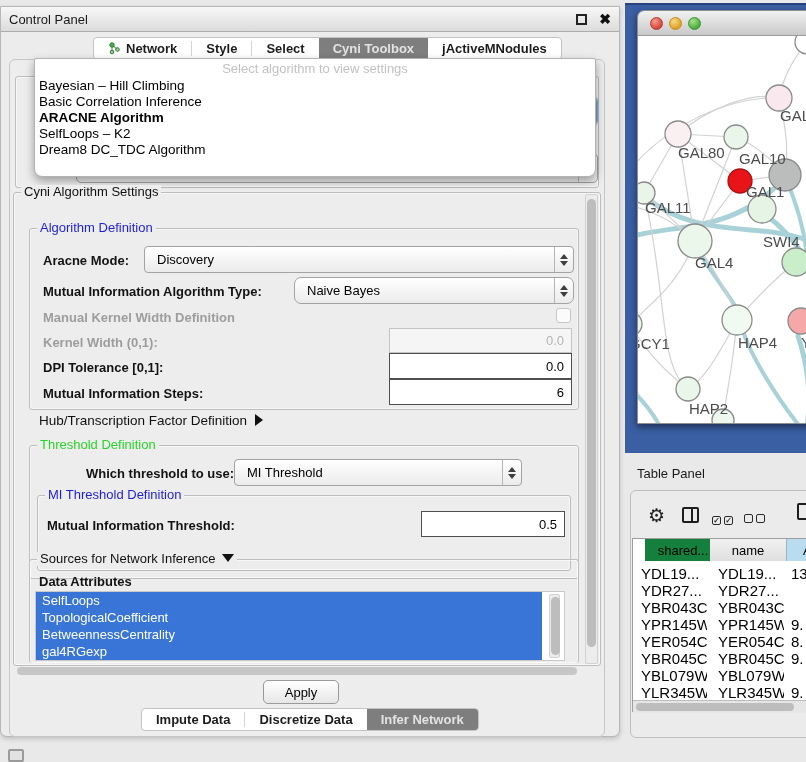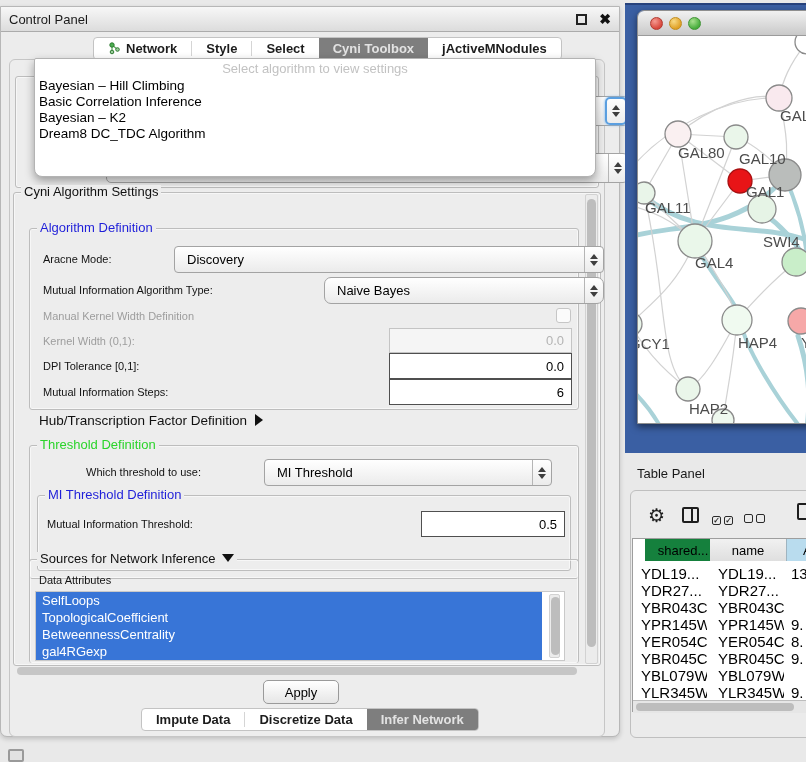--- a/index.html
+++ b/index.html
@@ -31,25 +31,25 @@
   .popup-item{font-size:13.5px;line-height:16px;padding-left:4px;white-space:nowrap;color:#000;}
   .popup-item.bold{font-weight:bold;}
 
   
   .groupbox{border:1px solid #bdbdbd;border-radius:3px;box-shadow:inset 0 0 0 1px rgba(255,255,255,.55);}
   .gtitle{position:absolute;top:-8px;left:7px;background:#ededed;padding:0 3px;font-size:13px;line-height:14px;}
   .gtitle.blue{color:#1f1fd9;}
   .gtitle.green{color:#2bd42b;}
   .gtitle.black{color:#111;}
 
-  .lbl{font-size:11px;font-weight:normal;color:#131313;white-space:nowrap;}
+  .lbl{font-size:13px;font-weight:bold;color:#131313;white-space:nowrap;}
   .lbl.dis{color:#9d9d9d;}
 
   .combo{display:flex;align-items:center;background:linear-gradient(#ffffff,#ebebeb);
-         border:1px solid #a3a3a3;border-radius:4px;font-size:13px;padding-left:12px;margin-left:30px;}
+         border:1px solid #a3a3a3;border-radius:4px;font-size:13px;padding-left:12px;}
   .combo .val{color:#000;}
   .stepper{margin-left:auto;width:19px;align-self:stretch;border-left:1px solid #b5b5b5;
            display:flex;flex-direction:column;align-items:center;justify-content:center;gap:2px;}
   .tri-up{width:0;height:0;border-left:4px solid transparent;border-right:4px solid transparent;border-bottom:5px solid #3e3e3e;}
   .tri-dn{width:0;height:0;border-left:4px solid transparent;border-right:4px solid transparent;border-top:5px solid #3e3e3e;}
 
   .tfield{display:flex;align-items:center;justify-content:flex-end;background:#fff;
           border:1px solid #4f4f4f;font-size:13px;padding:0 7px;color:#000;}
   .tfield.dis{border:1px solid #c4c4c4;background:#f5f5f5;color:#b4b4b4;}
 
@@ -150,21 +150,22 @@
       <div class="stepper">
         <span class="tri-up"></span>
         <span class="tri-dn"></span>
       </div>
     </div>
 
     <div class="abs popup" style="left:18px;top:51px;width:562px;height:119px;margin-left:15px;">
       <div class="popup-prompt">Select algorithm to view settings</div>
       <div class="popup-item">Bayesian – Hill Climbing</div>
       <div class="popup-item">Basic Correlation Inference</div>
-      <div class="popup-item">Bayesian – K2</div>
+      <div class="popup-item bold">ARACNE Algorithm</div>
+      <div class="popup-item">SelfLoops – K2</div>
       <div class="popup-item">Dream8 DC_TDC Algorithm</div>
     </div>
 
     <div class="abs groupbox" style="left:12px;top:185px;width:588px;height:474px;">
       <span class="gtitle black">Cyni Algorithm Settings</span>
     </div>
 
     <div class="abs vscroll" style="left:584px;top:187px;width:13px;height:470px;">
       <div class="vthumb" style="top:4px;height:448px;"></div>
     </div>

